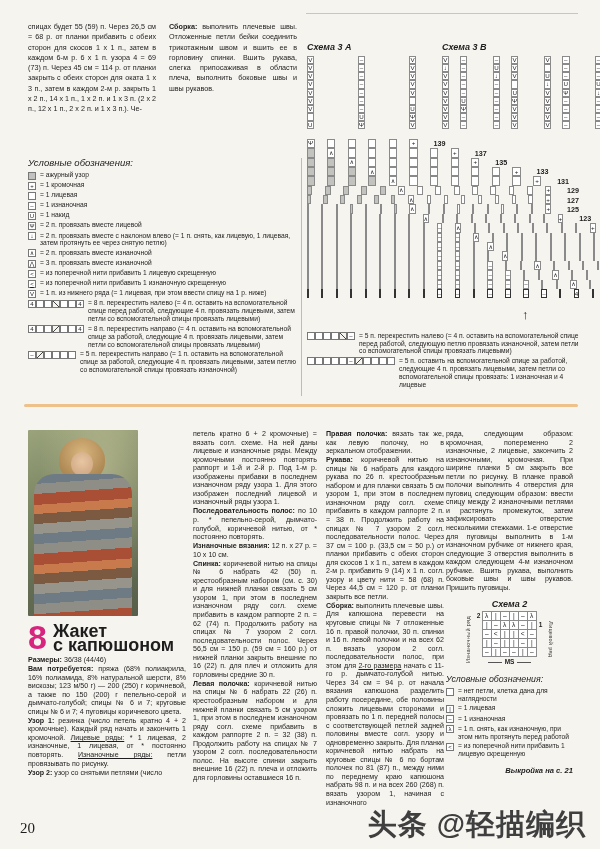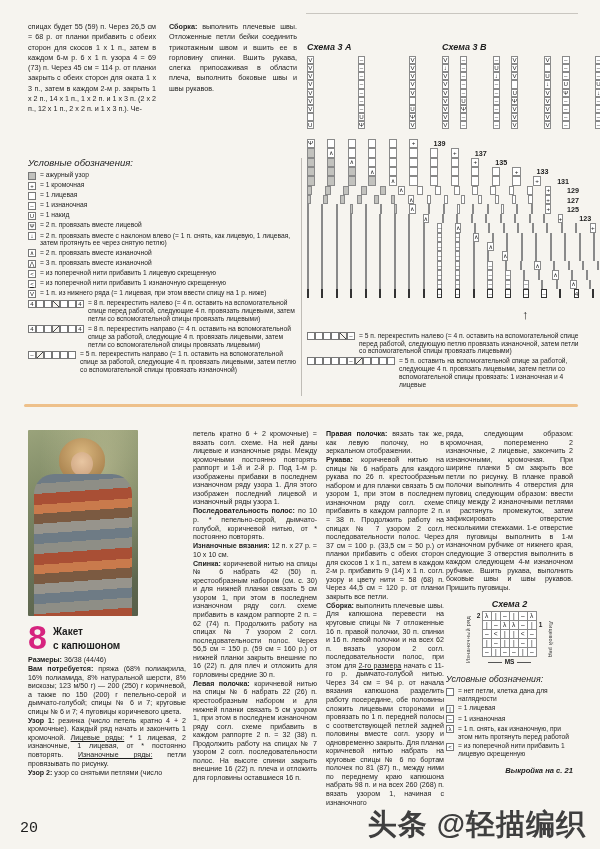--- a/index.html
+++ b/index.html
@@ -59,39 +59,39 @@
   .photo .bgblur{position:absolute;inset:0;background:radial-gradient(ellipse at 70% 20%,rgba(220,215,170,0.45),transparent 60%);}
   .photo .hair{position:absolute;top:8px;left:31px;width:46px;height:44px;border-radius:50% 50% 46% 46%;
                background:radial-gradient(circle at 50% 35%,#d9b67e,#a9824e 80%);}
   .photo .face{position:absolute;top:22px;left:43px;width:22px;height:24px;border-radius:50%;
                background:radial-gradient(circle at 50% 40%,#e8c6a2,#caa07c);}
   .photo .sweater{position:absolute;top:44px;left:6px;right:6px;bottom:0;border-radius:20px 20px 0 0;
          background:repeating-linear-gradient(176deg,#6e7b85 0 10px,#8e8e86 10px 20px,#a94f35 20px 31px,#c97a4c 31px 40px,#7b5a41 40px 50px,#97948c 50px 60px);}
   
   .arthead{display:flex;align-items:flex-start;margin:7px 0 4px 0;}
   .artnum{color:#d6247f;font-size:34px;font-weight:bold;line-height:28px;margin-right:6px;font-family:"Liberation Sans",sans-serif;}
-  .arttitle{font-weight:bold;font-size:10px;line-height:13.5px;padding-top:2px;}
+  .arttitle{font-weight:bold;font-size:18px;line-height:13.5px;padding-top:2px;}
   
   .schema2{margin-top:8px;}
   .s2title{font-weight:bold;font-style:italic;font-size:9px;text-align:center;margin-bottom:3px;}
   .s2wrap{display:flex;justify-content:center;align-items:center;gap:2px;}
   .vlabel{font-size:5.6px;color:#333;writing-mode:vertical-rl;transform:rotate(180deg);letter-spacing:0.3px;}
   .vlabel.r{transform:none;}
   .s2gridzone{display:flex;flex-direction:column;align-items:center;}
   .s2row{display:flex;align-items:center;}
   .s2row .gcell{width:9.5px;height:9.5px;font-size:6.6px;}
   .s2rl{font-size:6.5px;font-weight:bold;width:8px;text-align:center;}
   .msline{display:flex;align-items:center;font-size:6.5px;font-weight:bold;margin-top:1px;gap:3px;}
   .msline .seg{width:14px;height:1px;background:#555;}
   
   .legend2{margin-top:9px;}
   .legend2 .legend-title{font-size:8.8px;}
   .vykroika{text-align:right;font-weight:bold;font-style:italic;font-size:7.6px;margin-top:9px;}
   
-  .pageno{position:absolute;left:20px;bottom:12px;font-family:Liberation Mono, monospace;font-size:15px;}
+  .pageno{position:absolute;left:20px;bottom:12px;font-family:Liberation Serif, serif;font-size:15px;}
   .watermark{position:absolute;right:14px;bottom:4px;font-size:29px;font-weight:bold;color:#3f3f3f;letter-spacing:1px;}
 </style>
 </head>
 <body>
 
 <div class="page">
   <div class="topline"></div>
 
   <div class="topcols">
     <div class="tcol">

